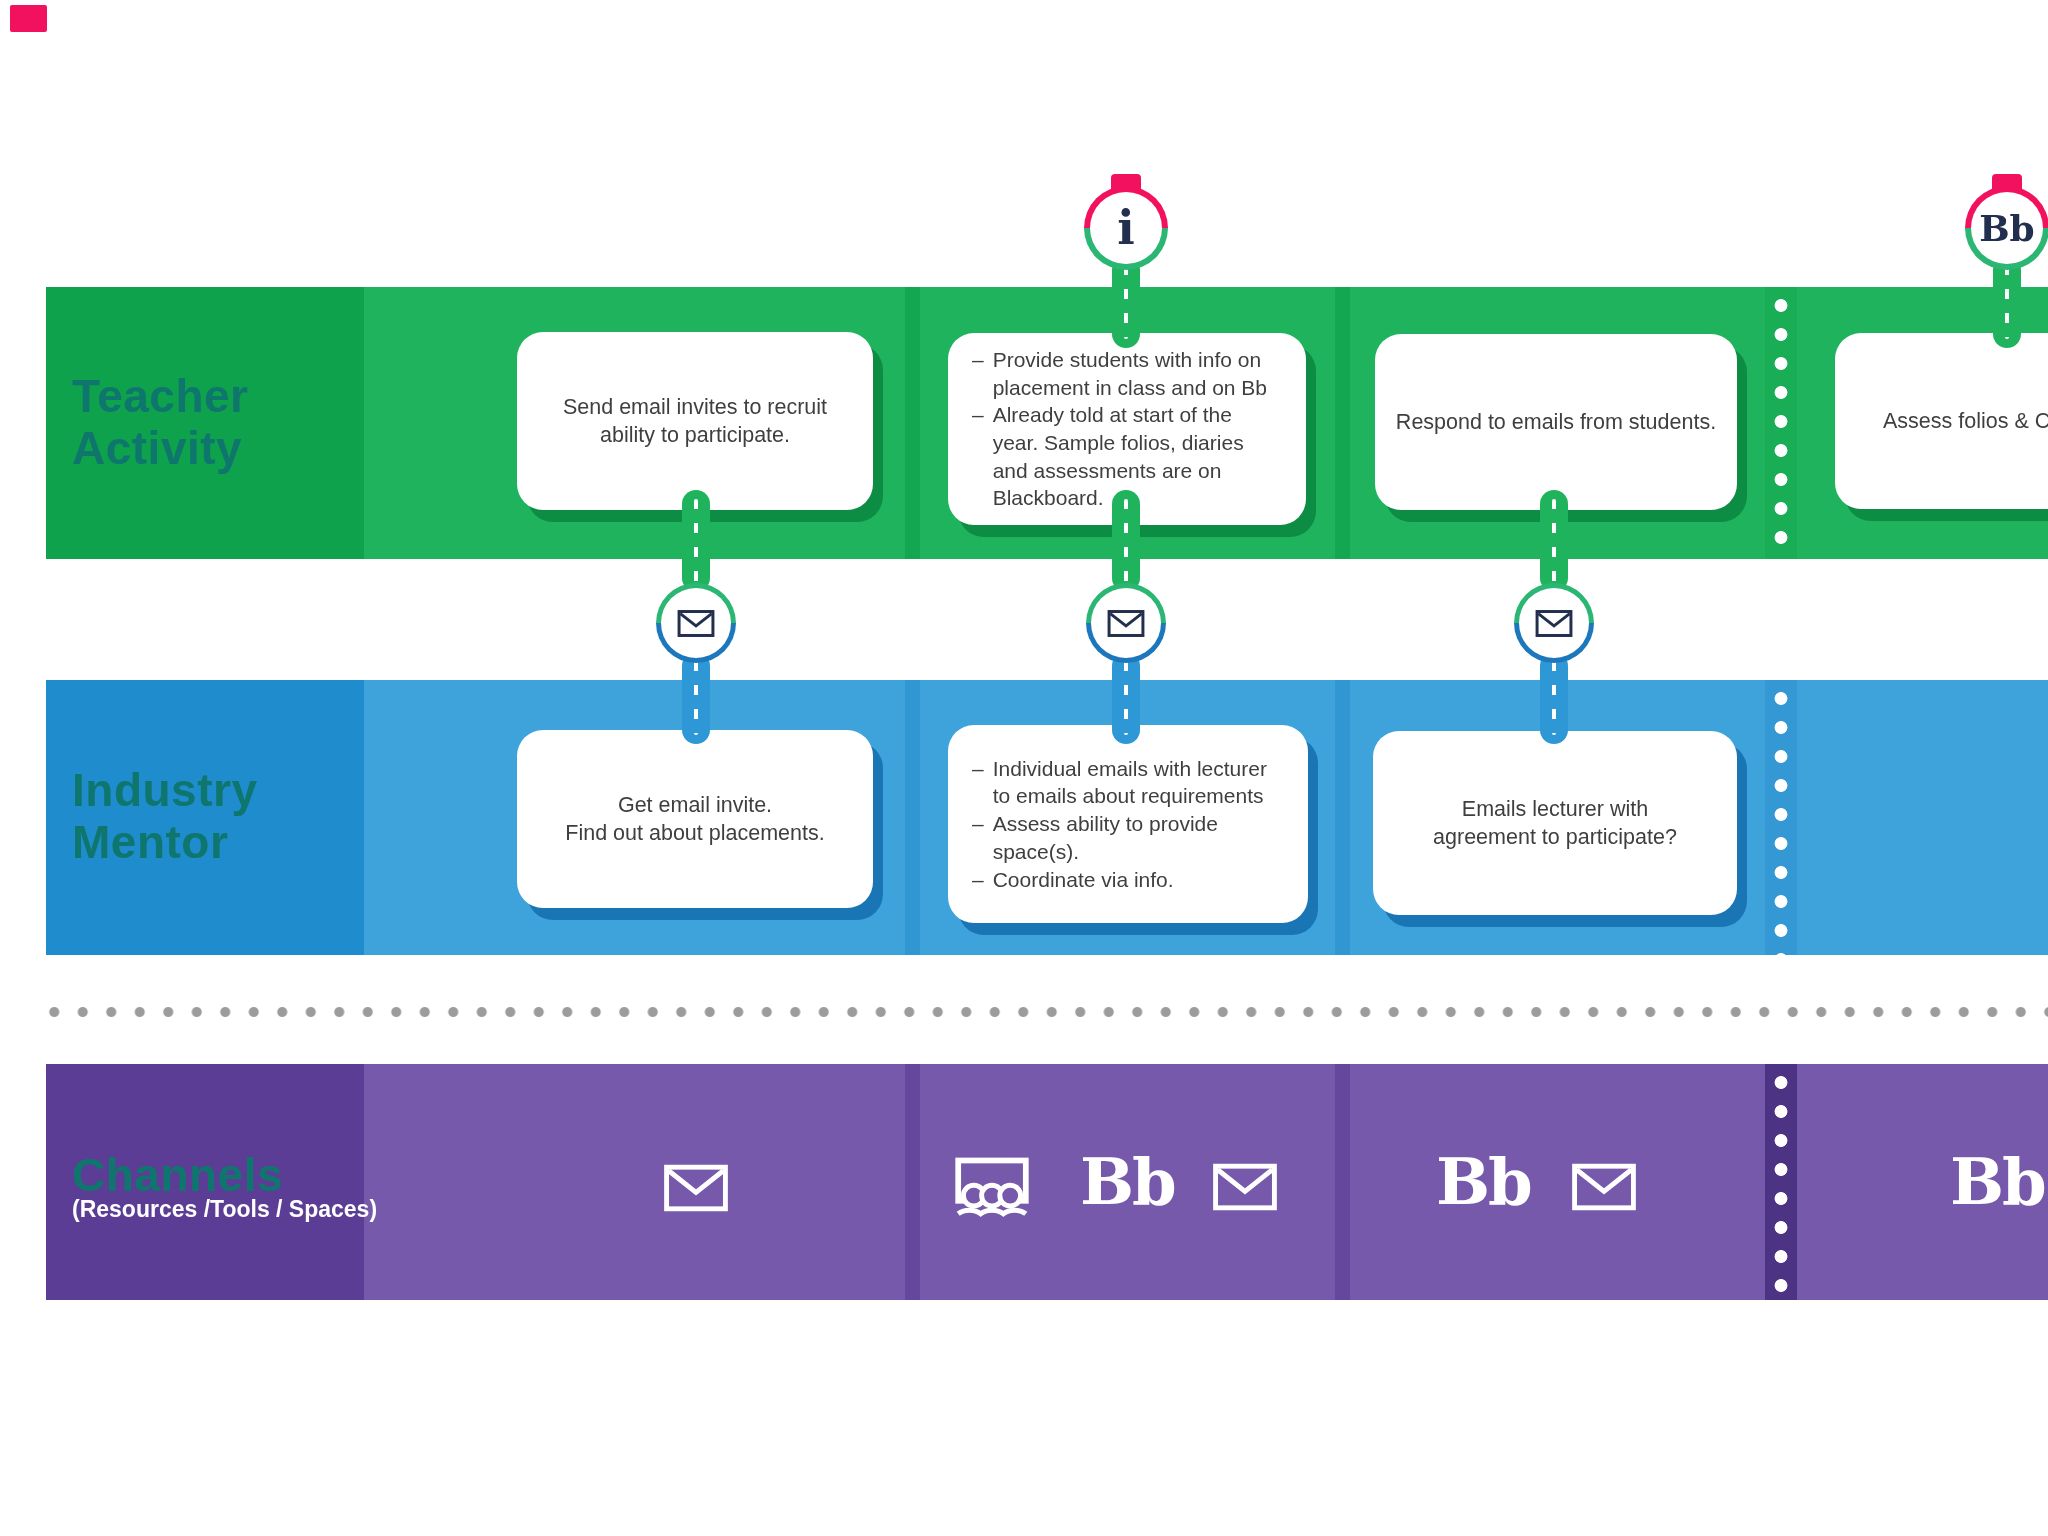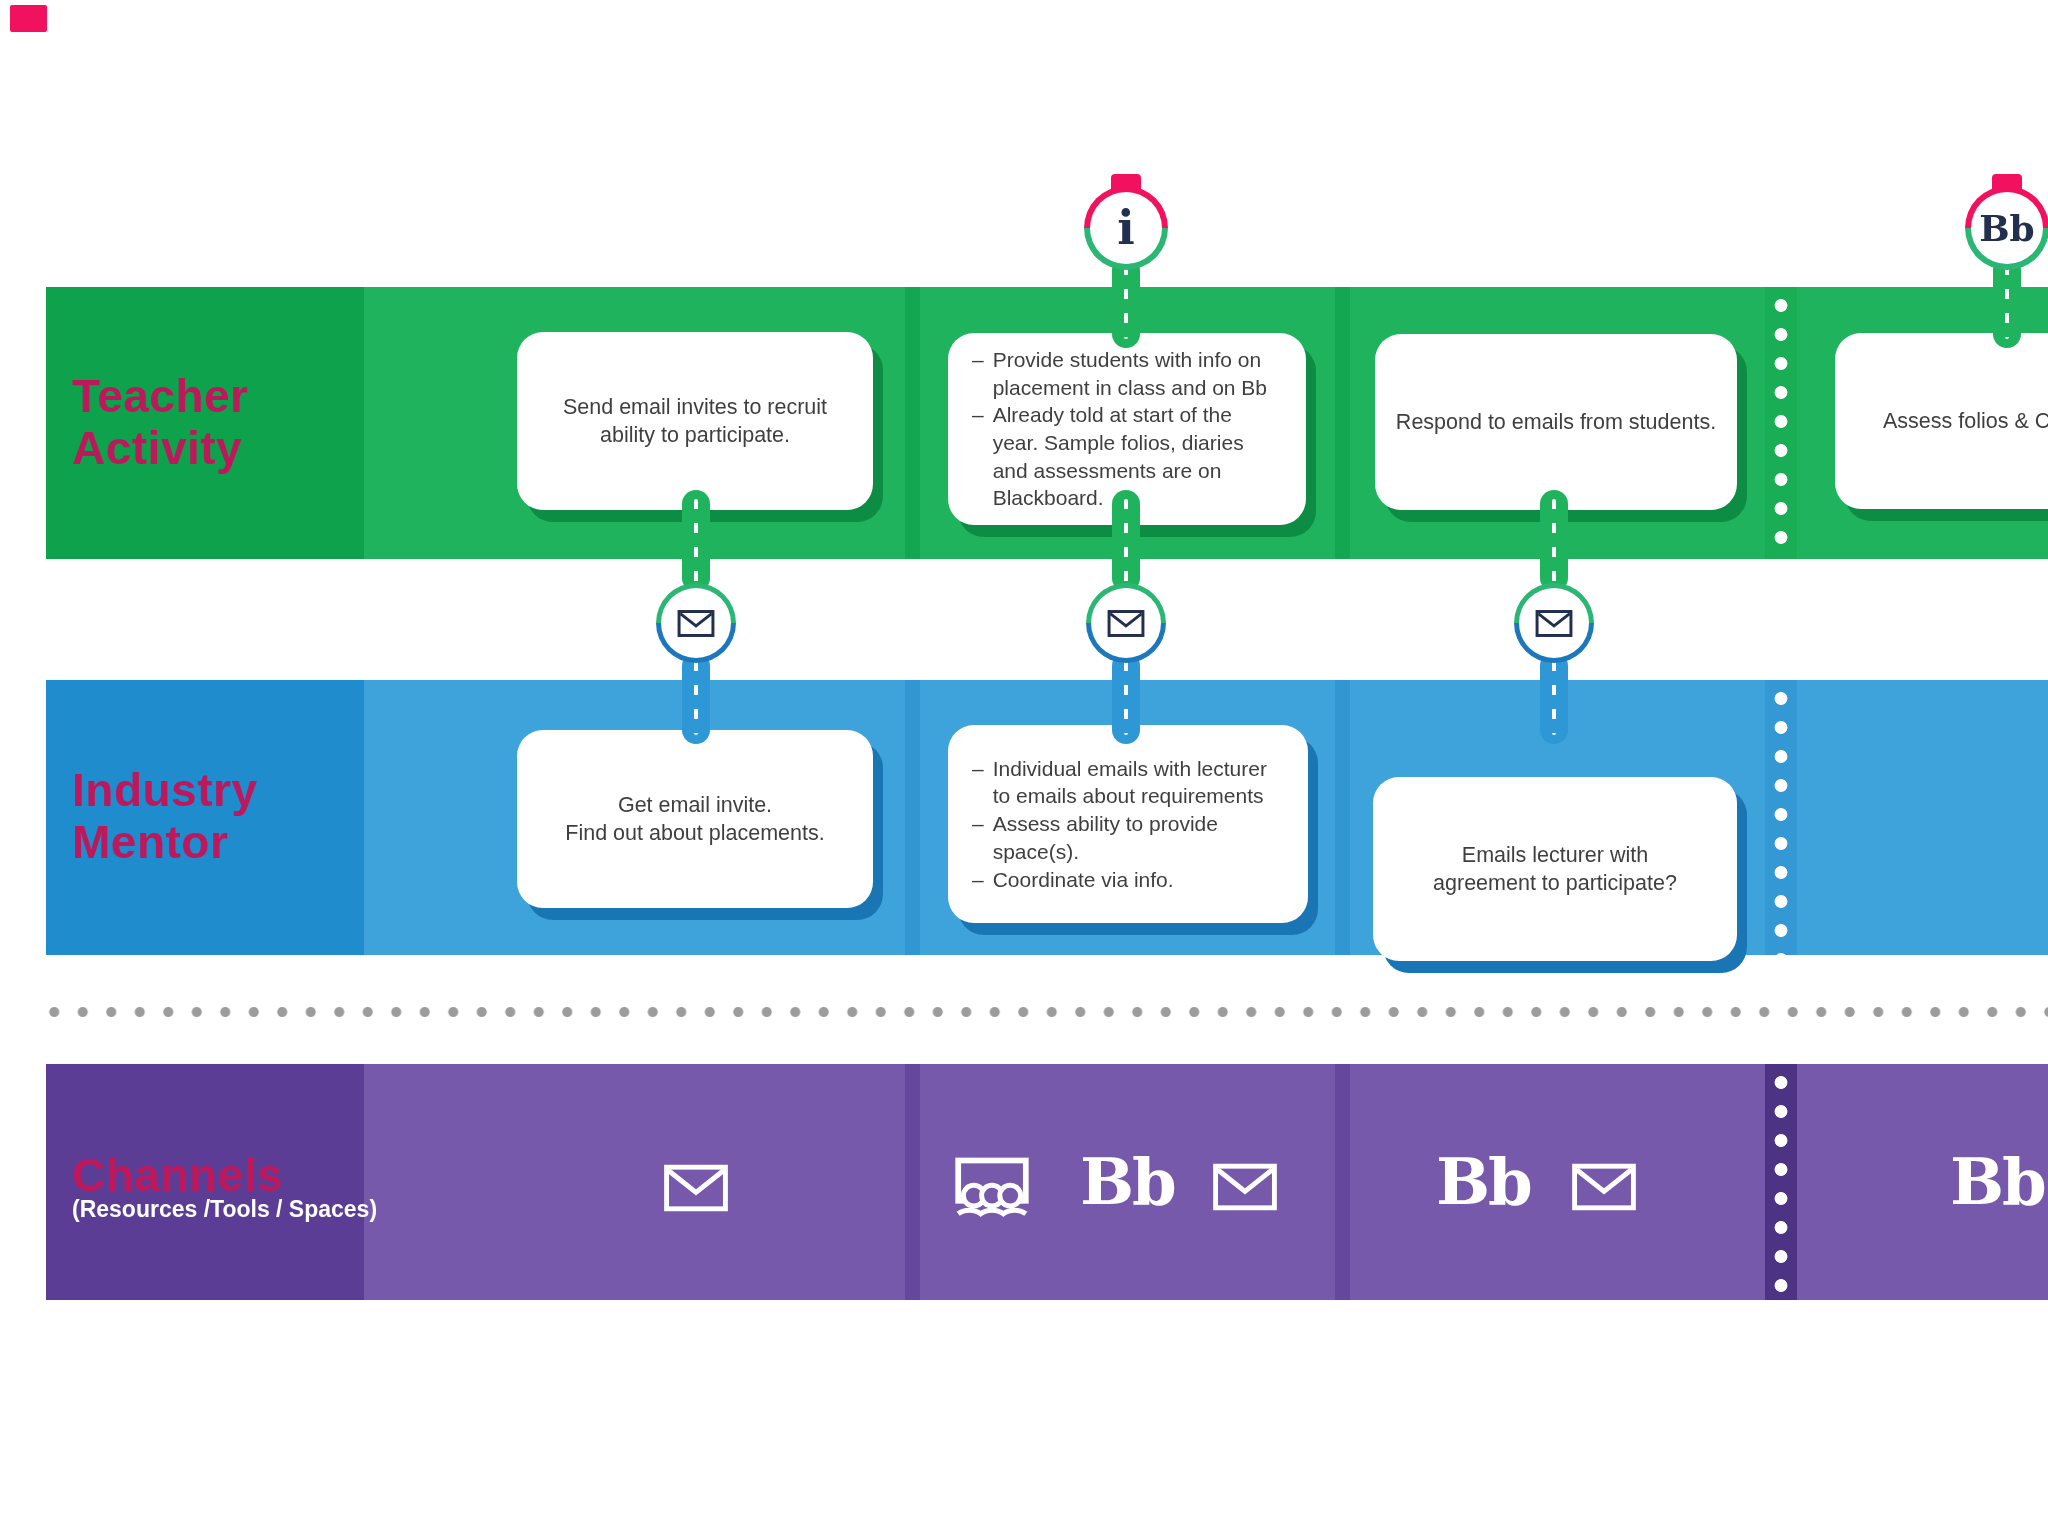--- a/index.html
+++ b/index.html
@@ -18,21 +18,21 @@
   .band-green .seam{background:#14a751;}
   .band-blue  .seam{background:#3097d2;}
   .band-purple .seam{background:#65489d;}
   .vstrip{position:absolute;top:0;bottom:0;width:32px;
           background-image:radial-gradient(circle,#ffffff 0 6px,rgba(255,255,255,0) 6.8px);
           background-size:32px 29px;background-repeat:repeat-y;background-position:0 4px;}
   .band-green .vstrip{background-color:#19ad55;}
   .band-blue  .vstrip{background-color:#3398d3;}
   .band-purple .vstrip{background-color:#4c3384;}
   
-  .band-label{position:absolute;left:72px;color:#be185d;font-weight:bold;font-size:46px;line-height:1.12;letter-spacing:.5px;}
+  .band-label{position:absolute;left:72px;color:#0f766e;font-weight:bold;font-size:46px;line-height:1.12;letter-spacing:.5px;}
   .band-sublabel{position:absolute;left:72px;color:#ffffff;font-weight:bold;font-size:23px;}
   
   .card{position:absolute;background:#ffffff;border-radius:26px;color:#3f3f3f;
         font-size:21.5px;line-height:1.32;display:flex;flex-direction:column;
         align-items:center;justify-content:center;text-align:center;z-index:2;}
   .card.shadow-green{box-shadow:10px 12px 0 #0d8c44;}
   .card.shadow-blue{box-shadow:10px 12px 0 #1a75b5;}
   .card.bullets{align-items:flex-start;text-align:left;padding:22px 24px;box-sizing:border-box;font-size:21px;}
   .b-row{display:flex;gap:9px;}
   .b-row .dash{flex:0 0 auto;}
@@ -136,21 +136,21 @@
     <div class="b-row">
       <span class="dash">–</span>
       <span>Assess ability to provide space(s).</span>
     </div>
     <div class="b-row">
       <span class="dash">–</span>
       <span>Coordinate via info.</span>
     </div>
   </div>
 
-  <div class="card shadow-blue" style="left:1373px;top:731px;width:364px;height:184px;margin-top:46px;">
+  <div class="card shadow-blue" style="left:1373px;top:731px;width:364px;height:184px;">
     <div>Emails lecturer with</div>
     <div>agreement to participate?</div>
   </div>
 
   <div class="tab" style="left:1111px;top:174px;"></div>
   <div class="stem stem-green" style="left:1112px;top:256px;height:92px;">
       <i class="dashline"></i>
     </div>
   <div class="ring marker" style="left:1084px;top:186px;width:84px;height:84px;background:linear-gradient(180deg,#f2115e 0 50%,#2bb673 50% 100%);">
     <div class="ring-inner">

